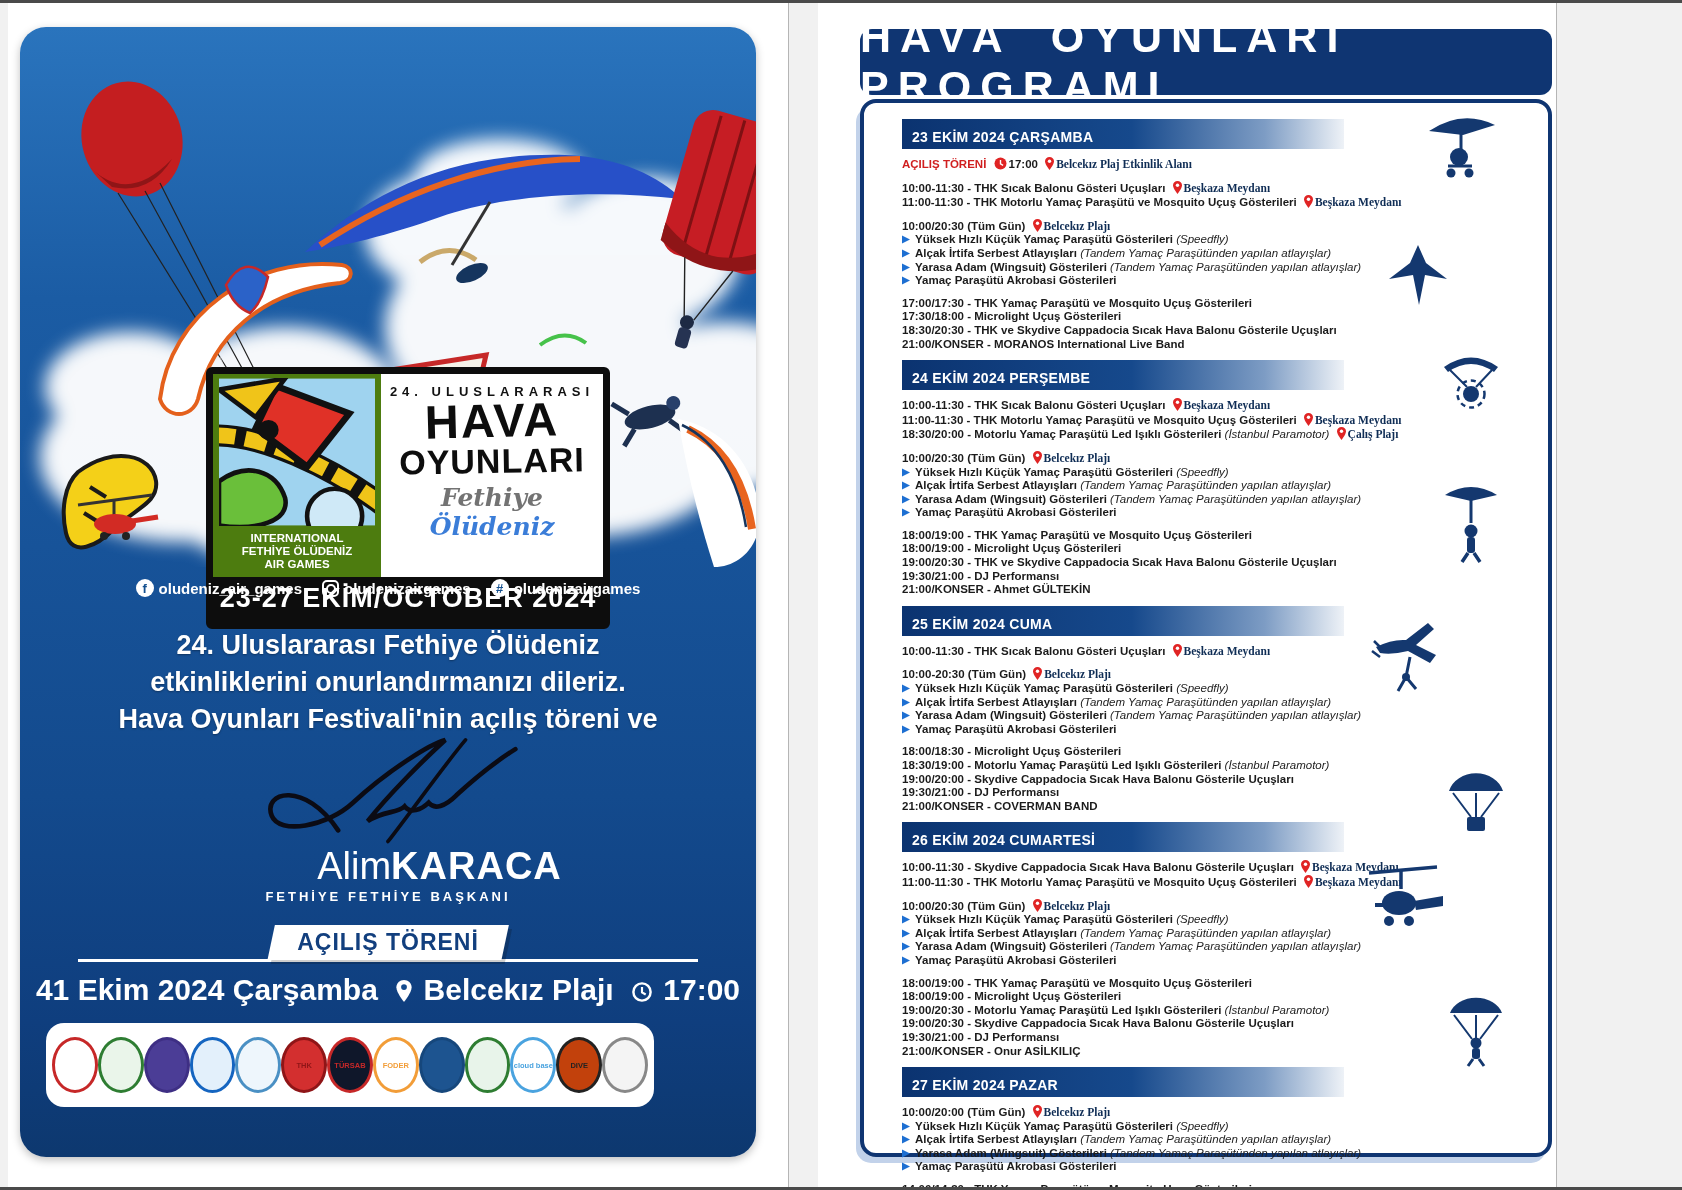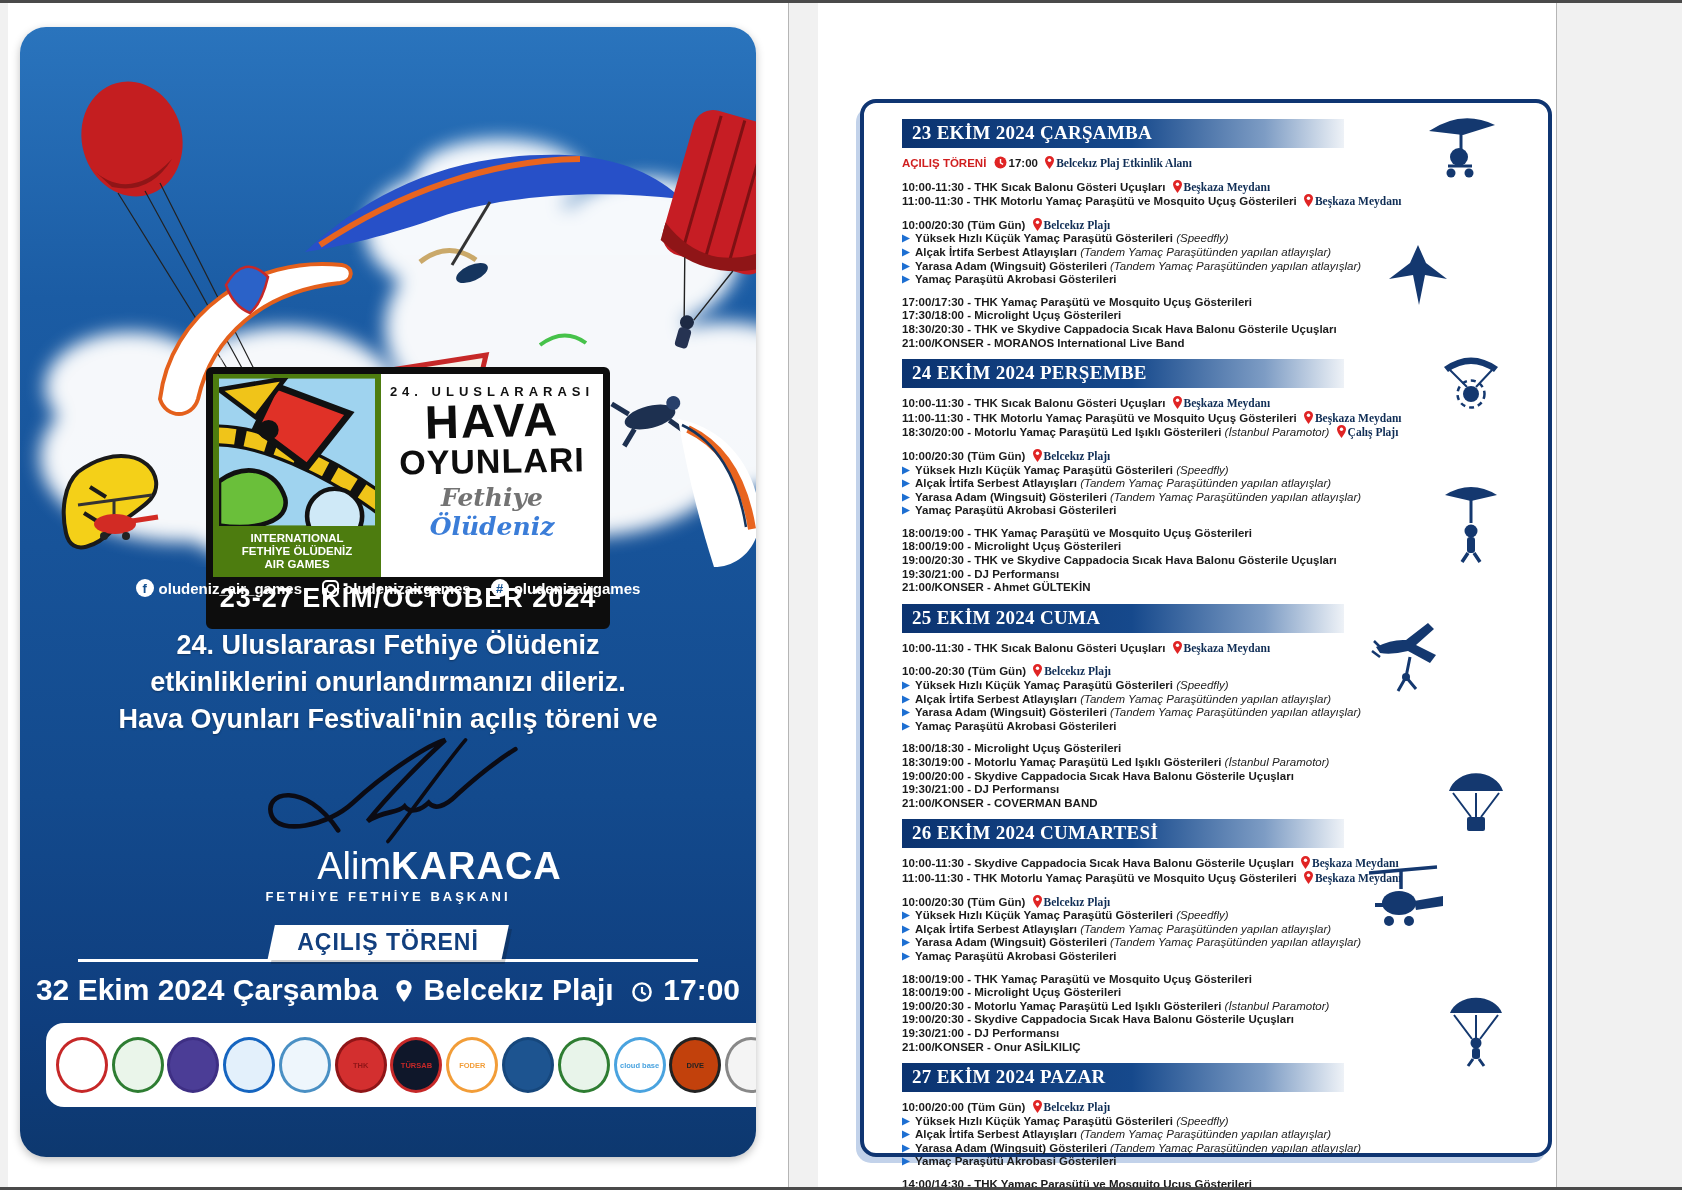--- a/index.html
+++ b/index.html
@@ -52,35 +52,35 @@
              font-weight:700;font-size:13px;letter-spacing:3px;}
 
   .cer-wrap{position:absolute;left:0;top:898px;width:736px;height:42px;}
   .cer-line{position:absolute;left:58px;right:58px;top:34px;height:3px;background:#fff;}
   .cer-box{position:absolute;left:50%;top:0;transform:translateX(-50%) skewX(-12deg);background:#fff;
            padding:4px 26px;box-shadow:4px 4px 0 #0a0a0a33;}
   .cer-box span{display:inline-block;transform:skewX(12deg);color:#123f7e;font-weight:700;font-size:23px;letter-spacing:1px;}
   .cer-date{position:absolute;left:0;top:946px;width:736px;text-align:center;color:#fff;font-weight:700;font-size:30px;}
   .cer-date svg{vertical-align:-2px;margin:0 3px 0 10px;}
 
-  .sponsor-strip{position:absolute;left:26px;top:996px;width:741px;height:84px;background:#fff;border-radius:18px;
+  .sponsor-strip{position:absolute;left:26px;top:996px;width:608px;height:84px;background:#fff;border-radius:18px;
                  display:flex;align-items:center;justify-content:space-evenly;padding:0 6px;box-sizing:border-box;}
   .sponsor{width:52px;height:56px;border-radius:50%;display:flex;align-items:center;justify-content:center;
            font-size:7.5px;font-weight:700;text-align:center;box-sizing:border-box;overflow:hidden;}
 
   
   .page-right{position:absolute;left:818px;top:0;width:738px;height:1184px;background:#fff;}
   .prog-header{position:absolute;left:42px;top:26px;width:692px;height:66px;background:#0f3572;border-radius:12px;
                color:#fff;font-weight:700;font-size:43px;letter-spacing:9px;word-spacing:20px;
                display:flex;align-items:center;justify-content:center;}
   .prog-box{position:absolute;left:42px;top:96px;width:692px;height:1058px;border:4px solid #0f3572;border-radius:16px;
             box-sizing:border-box;padding:16px 120px 8px 38px;box-shadow:-5px 7px 0 -1px #c2d2ea;}
   .day{margin-bottom:7px;}
   .day-bar{width:432px;background:linear-gradient(90deg,#0b3370 0%,#16498c 52%,#7d9cc4 82%,#eef2f7 100%);
-           color:#fff;font-weight:700;font-size:19px;letter-spacing:.3px;padding:3px 0 4px 10px;margin-bottom:8px;font-family:Liberation Serif, serif;}
+           color:#fff;font-weight:700;font-size:14px;letter-spacing:.3px;padding:10px 0 4px 10px;margin-bottom:8px;}
   .group{margin-bottom:9px;}
   .pline{font-size:11.5px;font-weight:700;line-height:13.6px;color:#1b1b1b;white-space:nowrap;}
   .pline .em{font-style:italic;font-weight:400;color:#222;}
   .pline .loc{color:#0f2d55;font-family:Liberation Serif, serif;}
   .pline .red{color:#d01f1f;}
   .pline svg{vertical-align:-2px;margin:0 2px 0 4px;}
   .arrow{display:inline-block;width:0;height:0;border-top:4px solid transparent;border-bottom:4px solid transparent;
          border-left:8px solid #1d6fd2;margin-right:5px;transform:translateY(0.5px);}
   .side-icon{position:absolute;}
   .side-icon svg{fill:#14386f;stroke:#14386f;}
@@ -237,21 +237,21 @@
       </div>
       <div class="sig-title">FETHİYE FETHİYE BAŞKANI</div>
 
       <div class="cer-wrap">
         <div class="cer-line"></div>
         <div class="cer-box">
           <span>AÇILIŞ TÖRENİ</span>
         </div>
       </div>
       <div class="cer-date">
-        <span>32 Ekim 2024 Çarşamba</span>
+        <span>41 Ekim 2024 Çarşamba</span>
         <svg width="16" height="22" viewBox="0 0 9 13">
             <path fill="#ffffff" d="M4.5 0C2 0 0 1.9 0 4.3 0 7.6 4.5 13 4.5 13S9 7.6 9 4.3C9 1.9 7 0 4.5 0z"></path>
             <circle cx="4.5" cy="4.2" r="1.7" fill="#134a8d"></circle>
           </svg>
         <span>Belcekız Plajı</span>
         <svg width="20" height="20" viewBox="0 0 13 13">
             <circle cx="6.5" cy="6.5" r="5.6" fill="none" stroke="#fff" stroke-width="1.6"></circle>
             <path stroke="#fff" stroke-width="1.4" fill="none" d="M6.5 3.2v3.5l2.4 1.4"></path>
           </svg>
         <span>17:00</span>
@@ -269,20 +269,21 @@
           <div class="sponsor" style="border: 3px solid rgb(22, 71, 124); background: rgb(29, 84, 144); color: rgb(22, 71, 124);"></div>
           <div class="sponsor" style="border: 3px solid rgb(46, 125, 50); background: rgb(232, 244, 234); color: rgb(46, 125, 50);"></div>
           <div class="sponsor" style="border: 3px solid rgb(74, 163, 223); background: rgb(255, 255, 255); color: rgb(74, 163, 223);">cloud base</div>
           <div class="sponsor" style="border: 3px solid rgb(34, 34, 34); background: #c2410c; color: rgb(34, 34, 34);">DIVE</div>
           <div class="sponsor" style="border: 3px solid rgb(136, 136, 136); background: rgb(244, 244, 244); color: rgb(136, 136, 136);"></div>
         </div>
     </div>
   </div>
 
   <div class="page-right">
+    <div class="prog-header">HAVA OYUNLARI PROGRAMI</div>
     <div class="prog-box" id="prog-box">
         <section class="day">
           <div class="day-bar">23 EKİM 2024 ÇARŞAMBA</div>
           <div class="group">
             <div class="pline"><span class="red">AÇILIŞ TÖRENİ </span><svg width="13" height="13" viewBox="0 0 13 13">
                 <circle cx="6.5" cy="6.5" r="6" fill="#e02424"></circle>
                 <path stroke="#fff" stroke-width="1.4" fill="none" d="M6.5 3v3.8l2.6 1.5"></path>
               </svg><span>17:00 </span><svg width="9" height="13" viewBox="0 0 9 13">
                 <path fill="#e02424" d="M4.5 0C2 0 0 1.9 0 4.3 0 7.6 4.5 13 4.5 13S9 7.6 9 4.3C9 1.9 7 0 4.5 0z"></path>
                 <circle cx="4.5" cy="4.2" r="1.7" fill="#fff"></circle>

